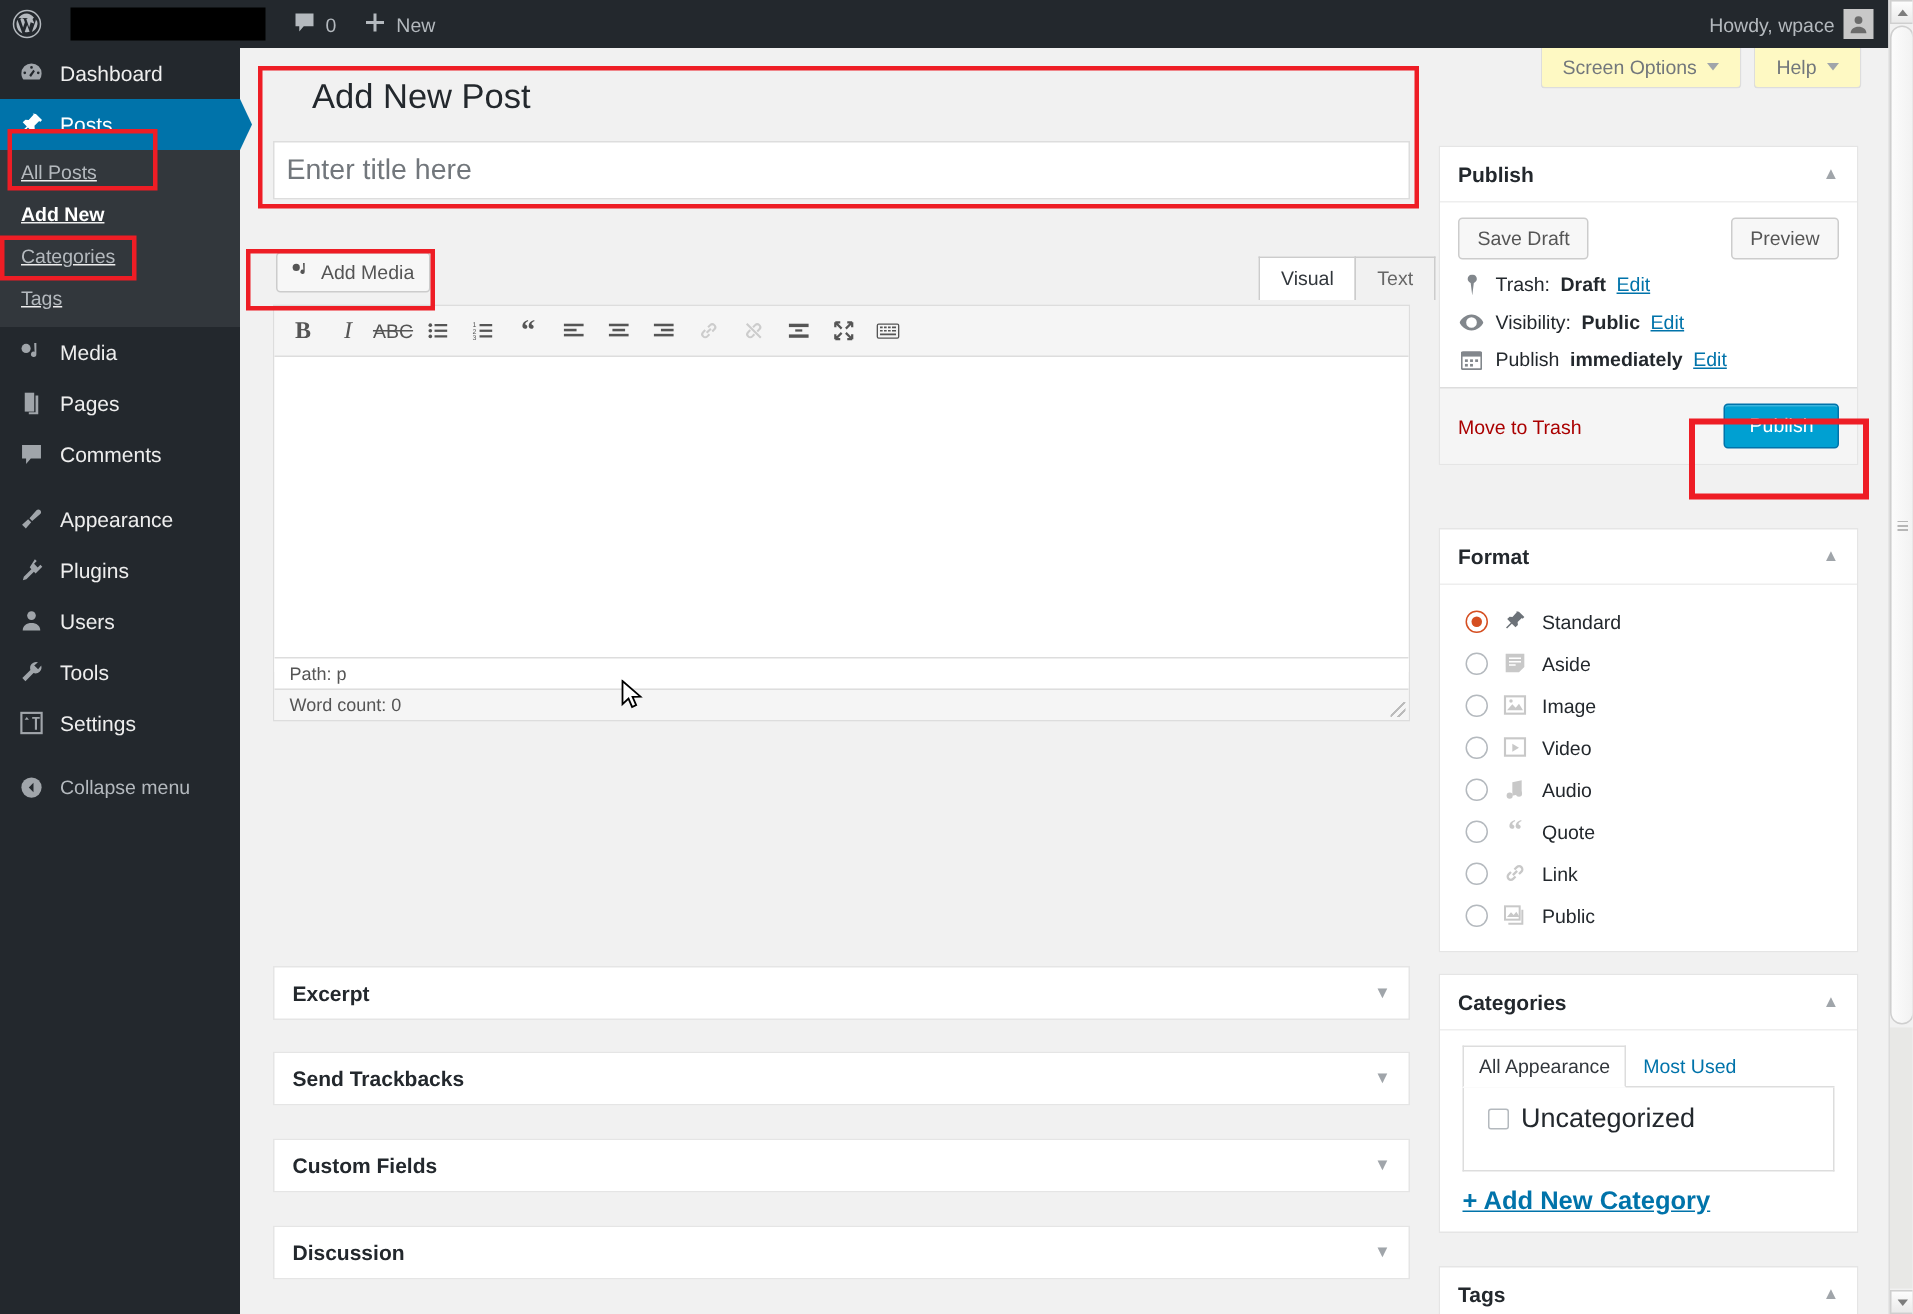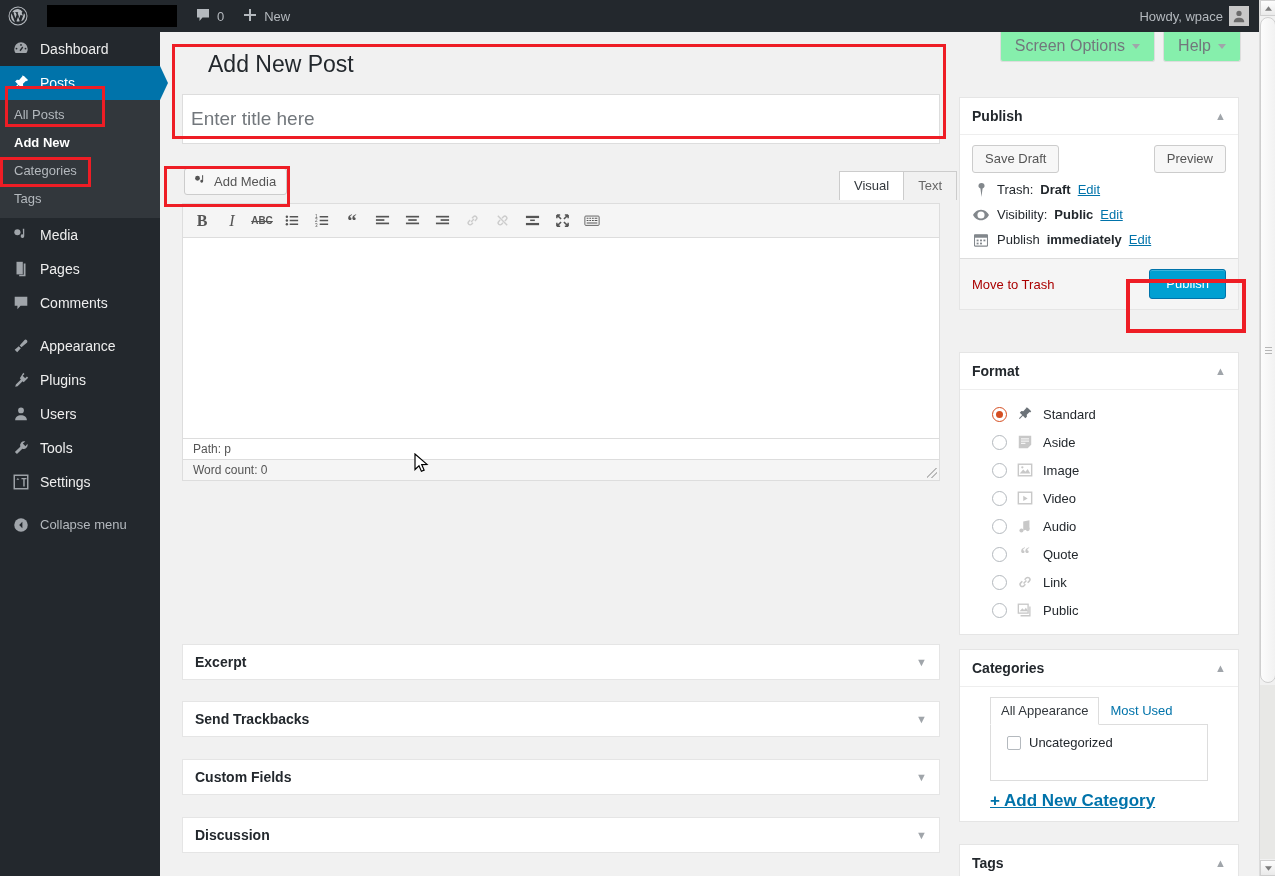--- a/index.html
+++ b/index.html
@@ -53,21 +53,21 @@
   .menu-item.current {
     background: #0073aa; color: #fff; font-weight: normal;
   }
   .menu-item.current .mi-icon { color: #fff; }
   .menu-item.current::after {
     content: ""; position: absolute; right: -8px; top: 0;
     border-top: 17px solid transparent;
     border-bottom: 17px solid transparent;
     border-left: 8px solid #0073aa;
   }
-  .submenu { background: #32373c; padding: 1px 0 5px 0; }
+  .submenu { background: #32373c; padding: 1px 0 5px 0; text-decoration: underline; }
   .submenu .sub-item {
     display: block; padding: 6px 0 6px 14px; font-size: 13px; color: #b4b9be;
     line-height: 16px;
   }
   .submenu .sub-item.current { color: #fff; font-weight: bold; }
   .menu-gap { height: 9px; }
 
   
   .annot {
     position: absolute; border: 3px solid #ee1d25; pointer-events: none; z-index: 45;
@@ -76,35 +76,35 @@
 
   
   #wpbody {
     position: absolute; top: 32px; left: 160px; width: 1099px; height: 844px;
     background: #f1f1f1; overflow: hidden;
   }
   #screen-meta-links {
     position: absolute; top: 0px; right: 18px; display: flex; gap: 8px;
   }
   .meta-btn {
-    background: #86efac; border: 1px solid #ddd; border-top: none;
+    background: #fef9c3; border: 1px solid #ddd; border-top: none;
     border-radius: 0 0 3px 3px;
-    font-size: 16px; color: #72777c; padding: 5px 14px 6px 14px;
+    font-size: 13px; color: #72777c; padding: 5px 14px 6px 14px;
     display: flex; align-items: center; gap: 7px;
   }
   .caret-down { width:0; height:0; border-left:4px solid transparent; border-right:4px solid transparent; border-top:5px solid #a0a5aa; }
 
   #page-title {
     position: absolute; top: 18px; left: 22px;
     font-size: 23px; font-weight: normal; color: #23282d;
     line-height: 29px;
     margin-left: 26px;
   }
   #title-input {
-    position: absolute; top: 62px; left: 22px; width: 758px; height: 50px;
+    position: absolute; top: 62px; left: 22px; width: 758px; height: 39px;
     border: 1px solid #ddd; background: #fff; padding: 3px 8px;
     font-size: 19px; color: #72777c; line-height: 33px;
     font-family: "Liberation Sans", sans-serif;
   }
   #title-input::placeholder { color: #72777c; opacity: 1; }
 
   #add-media {
     position: absolute; top: 136px; left: 24px;
     background: #f7f7f7; border: 1px solid #ccc; border-radius: 3px;
     height: 27px; padding: 0 10px 0 8px;
@@ -160,21 +160,21 @@
   
   .side-panel {
     position: absolute; right: 20px; width: 280px;
     background: #fff; border: 1px solid #e5e5e5;
   }
   .panel-head {
     height: 37px; display: flex; align-items: center; justify-content: space-between;
     padding: 0 12px; border-bottom: 1px solid #eee;
     font-size: 14px; font-weight: bold; color: #23282d;
   }
-  .panel-body { padding: 10px 30px; }
+  .panel-body { padding: 10px 15px; }
 
   .pub-row-top { display: flex; justify-content: space-between; align-items: center; padding: 10px 12px 4px 12px; }
   .btn-sec {
     background: #f7f7f7; border: 1px solid #ccc; border-radius: 3px;
     font-size: 13px; color: #555; padding: 5px 12px; line-height: 16px;
   }
   .pub-line {
     display: flex; align-items: center; gap: 7px;
     font-size: 13px; color: #23282d; padding: 5px 12px;
   }
@@ -205,21 +205,21 @@
   .cat-tabs { display: flex; border-bottom: 1px solid #ddd; margin-bottom: 0; }
   .cat-tab {
     font-size: 13px; padding: 5px 10px 6px 10px; color: #0073aa;
     border: 1px solid transparent; margin-bottom: -1px;
   }
   .cat-tab.active {
     color: #32373c; background: #fff;
     border: 1px solid #ddd; border-bottom-color: #fff;
   }
   .cat-list { border: 1px solid #ddd; border-top: none; height: 56px; padding: 10px 12px; }
-  .cat-item { display: flex; align-items: center; gap: 8px; font-size: 13px; color: #23282d; padding-left: 4px; }
+  .cat-item { display: flex; align-items: center; gap: 8px; font-size: 18px; color: #23282d; padding-left: 4px; }
   .checkbox { width: 14px; height: 14px; border: 1px solid #b4b9be; background: #fff; border-radius: 2px; flex:0 0 14px;}
   .addcat { display: block; margin-top: 10px; font-size: 17px; color: #0073aa; text-decoration: underline; font-weight: bold; }
 
   
   #scrollbar {
     position: absolute; top: 0; right: 0; width: 16px; height: 876px;
     background: #f1f1f1; border-left: 1px solid #dcdcdc; z-index: 60;
   }
   .sb-arrow {
     position: absolute; left: 0; width: 16px; height: 16px;
@@ -439,21 +439,21 @@
     </div>
     <div class="ed-tab">
       <span>Text</span>
     </div>
   </div>
 
   <div id="editor-wrap">
     <div id="editor-toolbar">
       <div class="tb-btn" style="font-weight:bold;font-family:'Liberation Serif',serif;font-size:16px">B</div>
       <div class="tb-btn" style="font-style:italic;font-family:'Liberation Serif',serif;font-size:16px">I</div>
-      <div class="tb-btn" style="text-decoration:line-through;font-size:10px;font-weight:bold">ABC</div>
+      <div class="tb-btn" style="text-decoration:line-through;font-size:13px;font-weight:normal">ABC</div>
       <div class="tb-btn">
         <svg width="15" height="15" viewBox="0 0 16 16" fill="currentColor">
             <circle cx="2" cy="4" r="1.3"></circle>
             <circle cx="2" cy="8" r="1.3"></circle>
             <circle cx="2" cy="12" r="1.3"></circle>
             <rect x="5" y="3.2" width="9" height="1.6"></rect>
             <rect x="5" y="7.2" width="9" height="1.6"></rect>
             <rect x="5" y="11.2" width="9" height="1.6"></rect>
           </svg>
       </div>

